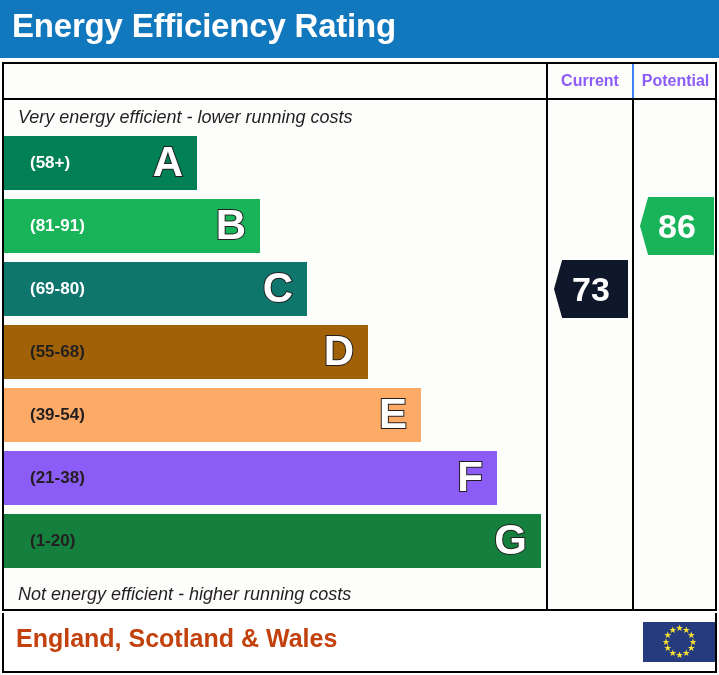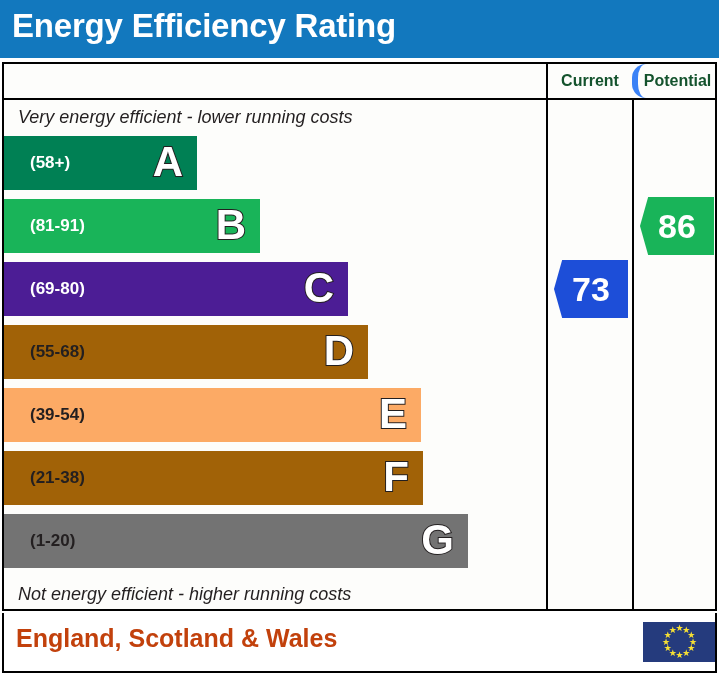--- a/index.html
+++ b/index.html
@@ -65,25 +65,25 @@
     box-sizing: border-box;
   }
   .col-head {
     position: absolute;
     top: 0;
     height: 34px;
     line-height: 34px;
     text-align: center;
     font-size: 16px;
     font-weight: bold;
-    color: #14532d;
+    color: #8b5cf6;
     box-sizing: border-box;
   }
   .col-head-current  { left: 542px; width: 86px; border-left: 2px solid #000000; }
-  .col-head-potential{ left: 628px; width: 85px; border-left: 6px solid #3b82f6; border-radius: 14px; }
+  .col-head-potential{ left: 628px; width: 85px; border-left: 2px solid #3b82f6; }
 
   
   .vdiv {
     position: absolute;
     top: 36px;
     bottom: 0;
     width: 2px;
     background: #000000;
   }
   .vdiv-1 { left: 542px; }
@@ -235,44 +235,44 @@
 
     <div class="bars" id="bars">
         <div class="band" style="top: 0px; width: 193px; background: rgb(0, 128, 84);">
           <div class="band-range">(58+)</div>
           <div class="band-letter">A</div>
         </div>
         <div class="band" style="top: 63px; width: 256px; background: rgb(25, 180, 89);">
           <div class="band-range">(81-91)</div>
           <div class="band-letter">B</div>
         </div>
-        <div class="band" style="top: 126px; width: 344px; background: #4c1d95;">
+        <div class="band" style="top: 126px; width: 303px; background: #0f766e;">
           <div class="band-range">(69-80)</div>
           <div class="band-letter">C</div>
         </div>
         <div class="band" style="top: 189px; width: 364px; background: #a16207;">
           <div class="band-range dark">(55-68)</div>
           <div class="band-letter">D</div>
         </div>
         <div class="band" style="top: 252px; width: 417px; background: rgb(252, 170, 101);">
           <div class="band-range dark">(39-54)</div>
           <div class="band-letter">E</div>
         </div>
-        <div class="band" style="top: 315px; width: 419px; background: #a16207;">
+        <div class="band" style="top: 315px; width: 493px; background: #8b5cf6;">
           <div class="band-range dark">(21-38)</div>
           <div class="band-letter">F</div>
         </div>
-        <div class="band" style="top: 378px; width: 464px; background: #737373; padding-left: 16px;">
+        <div class="band" style="top: 378px; width: 537px; background: #15803d; padding-left: 16px;">
           <div class="band-range dark">(1-20)</div>
           <div class="band-letter">G</div>
         </div>
       </div>
 
     <div id="ratings-layer">
-        <div class="rating rating-current" style="background: #1d4ed8; top: 196px;">73</div>
+        <div class="rating rating-current" style="background: #0f172a; top: 196px;">73</div>
         <div class="rating rating-potential" style="background: rgb(25, 180, 89); top: 133px;">86</div>
       </div>
   </div>
 
   <div class="footer">
     <div class="footer-region">England, Scotland &amp; Wales</div>
     <div class="eu-flag" id="eu-flag">
         <div class="eu-star" style="left: 32.5px; top: 3px; color: rgb(247, 224, 51);">★</div>
         <div class="eu-star" style="left: 39.25px; top: 4.80866px; color: rgb(247, 224, 51);">★</div>
         <div class="eu-star" style="left: 44.1913px; top: 9.75px; color: rgb(247, 224, 51);">★</div>

